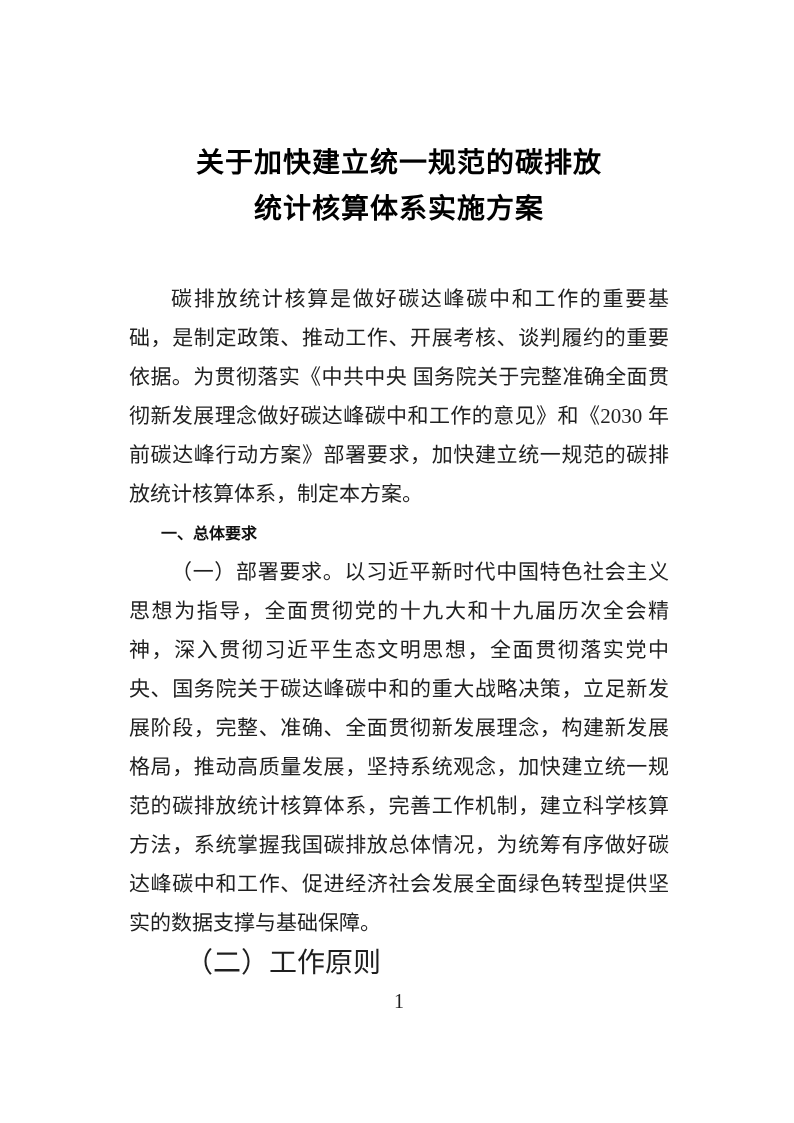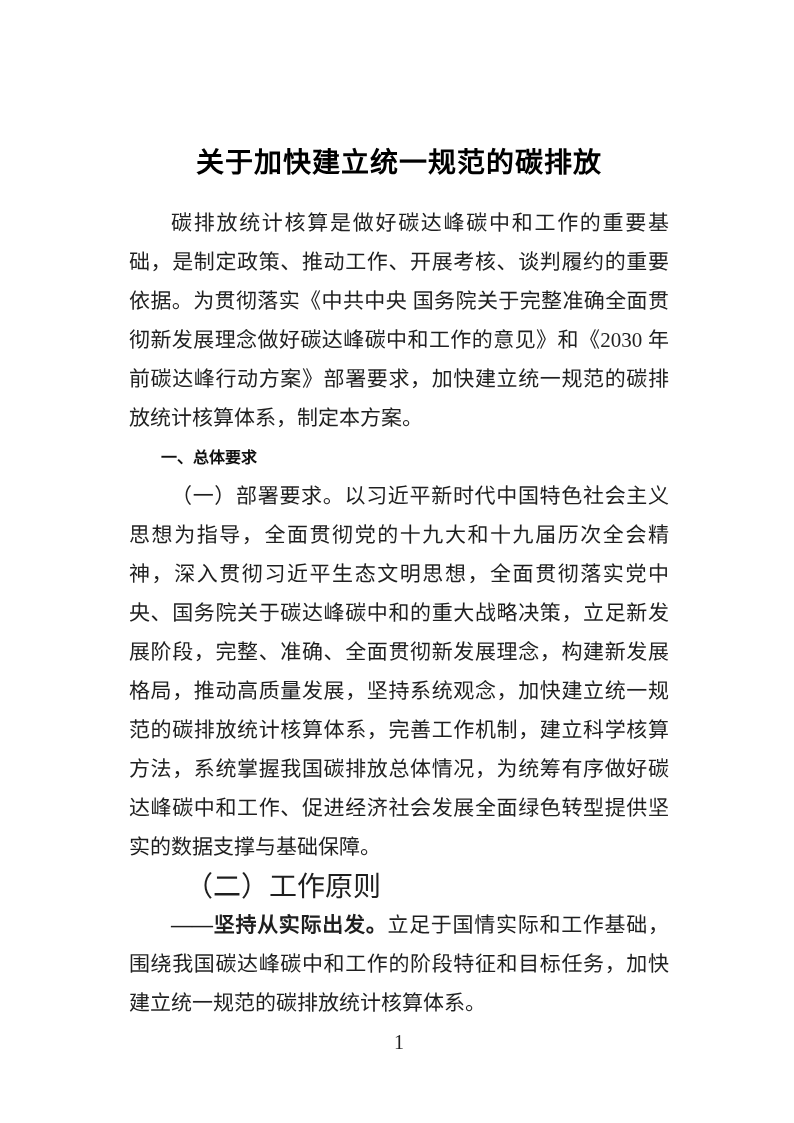--- a/index.html
+++ b/index.html
@@ -21,21 +21,21 @@
     text-align: center;
     font-family: "Liberation Sans", "DejaVu Sans", sans-serif;
     font-weight: bold;
     font-size: 28px;
     line-height: 46px;
     color: #000000;
     letter-spacing: 1px;
   }
   .title-line { display: block; }
   .doc-body {
-    margin-top: 18px;
+    margin-top: 48px;
     font-size: 21px;
     line-height: 39px;
     text-align: justify;
   }
   .para {
     text-indent: 2em;
     text-align: justify;
   }
   .heading {
     font-family: "Liberation Sans", "DejaVu Sans", sans-serif;
@@ -65,31 +65,31 @@
   }
 </style>
 </head>
 <body>
 
 <div class="page">
   <div class="doc">
 
     <h1 class="doc-title">
       <span class="title-line">关于加快建立统一规范的碳排放</span>
+      <span class="title-line">统计核算体系实施方案</span>
     </h1>
 
     <div class="doc-body">
 
       <p class="para">碳排放统计核算是做好碳达峰碳中和工作的重要基础，是制定政策、推动工作、开展考核、谈判履约的重要依据。为贯彻落实《中共中央 国务院关于完整准确全面贯彻新发展理念做好碳达峰碳中和工作的意见》和《2030 年前碳达峰行动方案》部署要求，加快建立统一规范的碳排放统计核算体系，制定本方案。</p>
 
       <h2 class="heading">一、总体要求</h2>
 
       <p class="para"><span class="kaiti">（一）部署要求。</span><span>以习近平新时代中国特色社会主义思想为指导，全面贯彻党的十九大和十九届历次全会精神，深入贯彻习近平生态文明思想，全面贯彻落实党中央、国务院关于碳达峰碳中和的重大战略决策，立足新发展阶段，完整、准确、全面贯彻新发展理念，构建新发展格局，推动高质量发展，坚持系统观念，加快建立统一规范的碳排放统计核算体系，完善工作机制，建立科学核算方法，系统掌握我国碳排放总体情况，为统筹有序做好碳达峰碳中和工作、促进经济社会发展全面绿色转型提供坚实的数据支撑与基础保障。</span></p>
 
       <h3 class="subheading kaiti">（二）工作原则</h3>
 
-      <p class="para"><span class="kaiti bold">——坚持从实际出发。</span><span>立足于国情实际和工作基础，围绕我国碳达峰碳中和工作的阶段特征和目标任务，加快建立统一规范的碳排放统计核算体系。</span></p>
 
     </div>
 
     <div class="page-number">1</div>
   </div>
 </div>
 
 </body></html>

